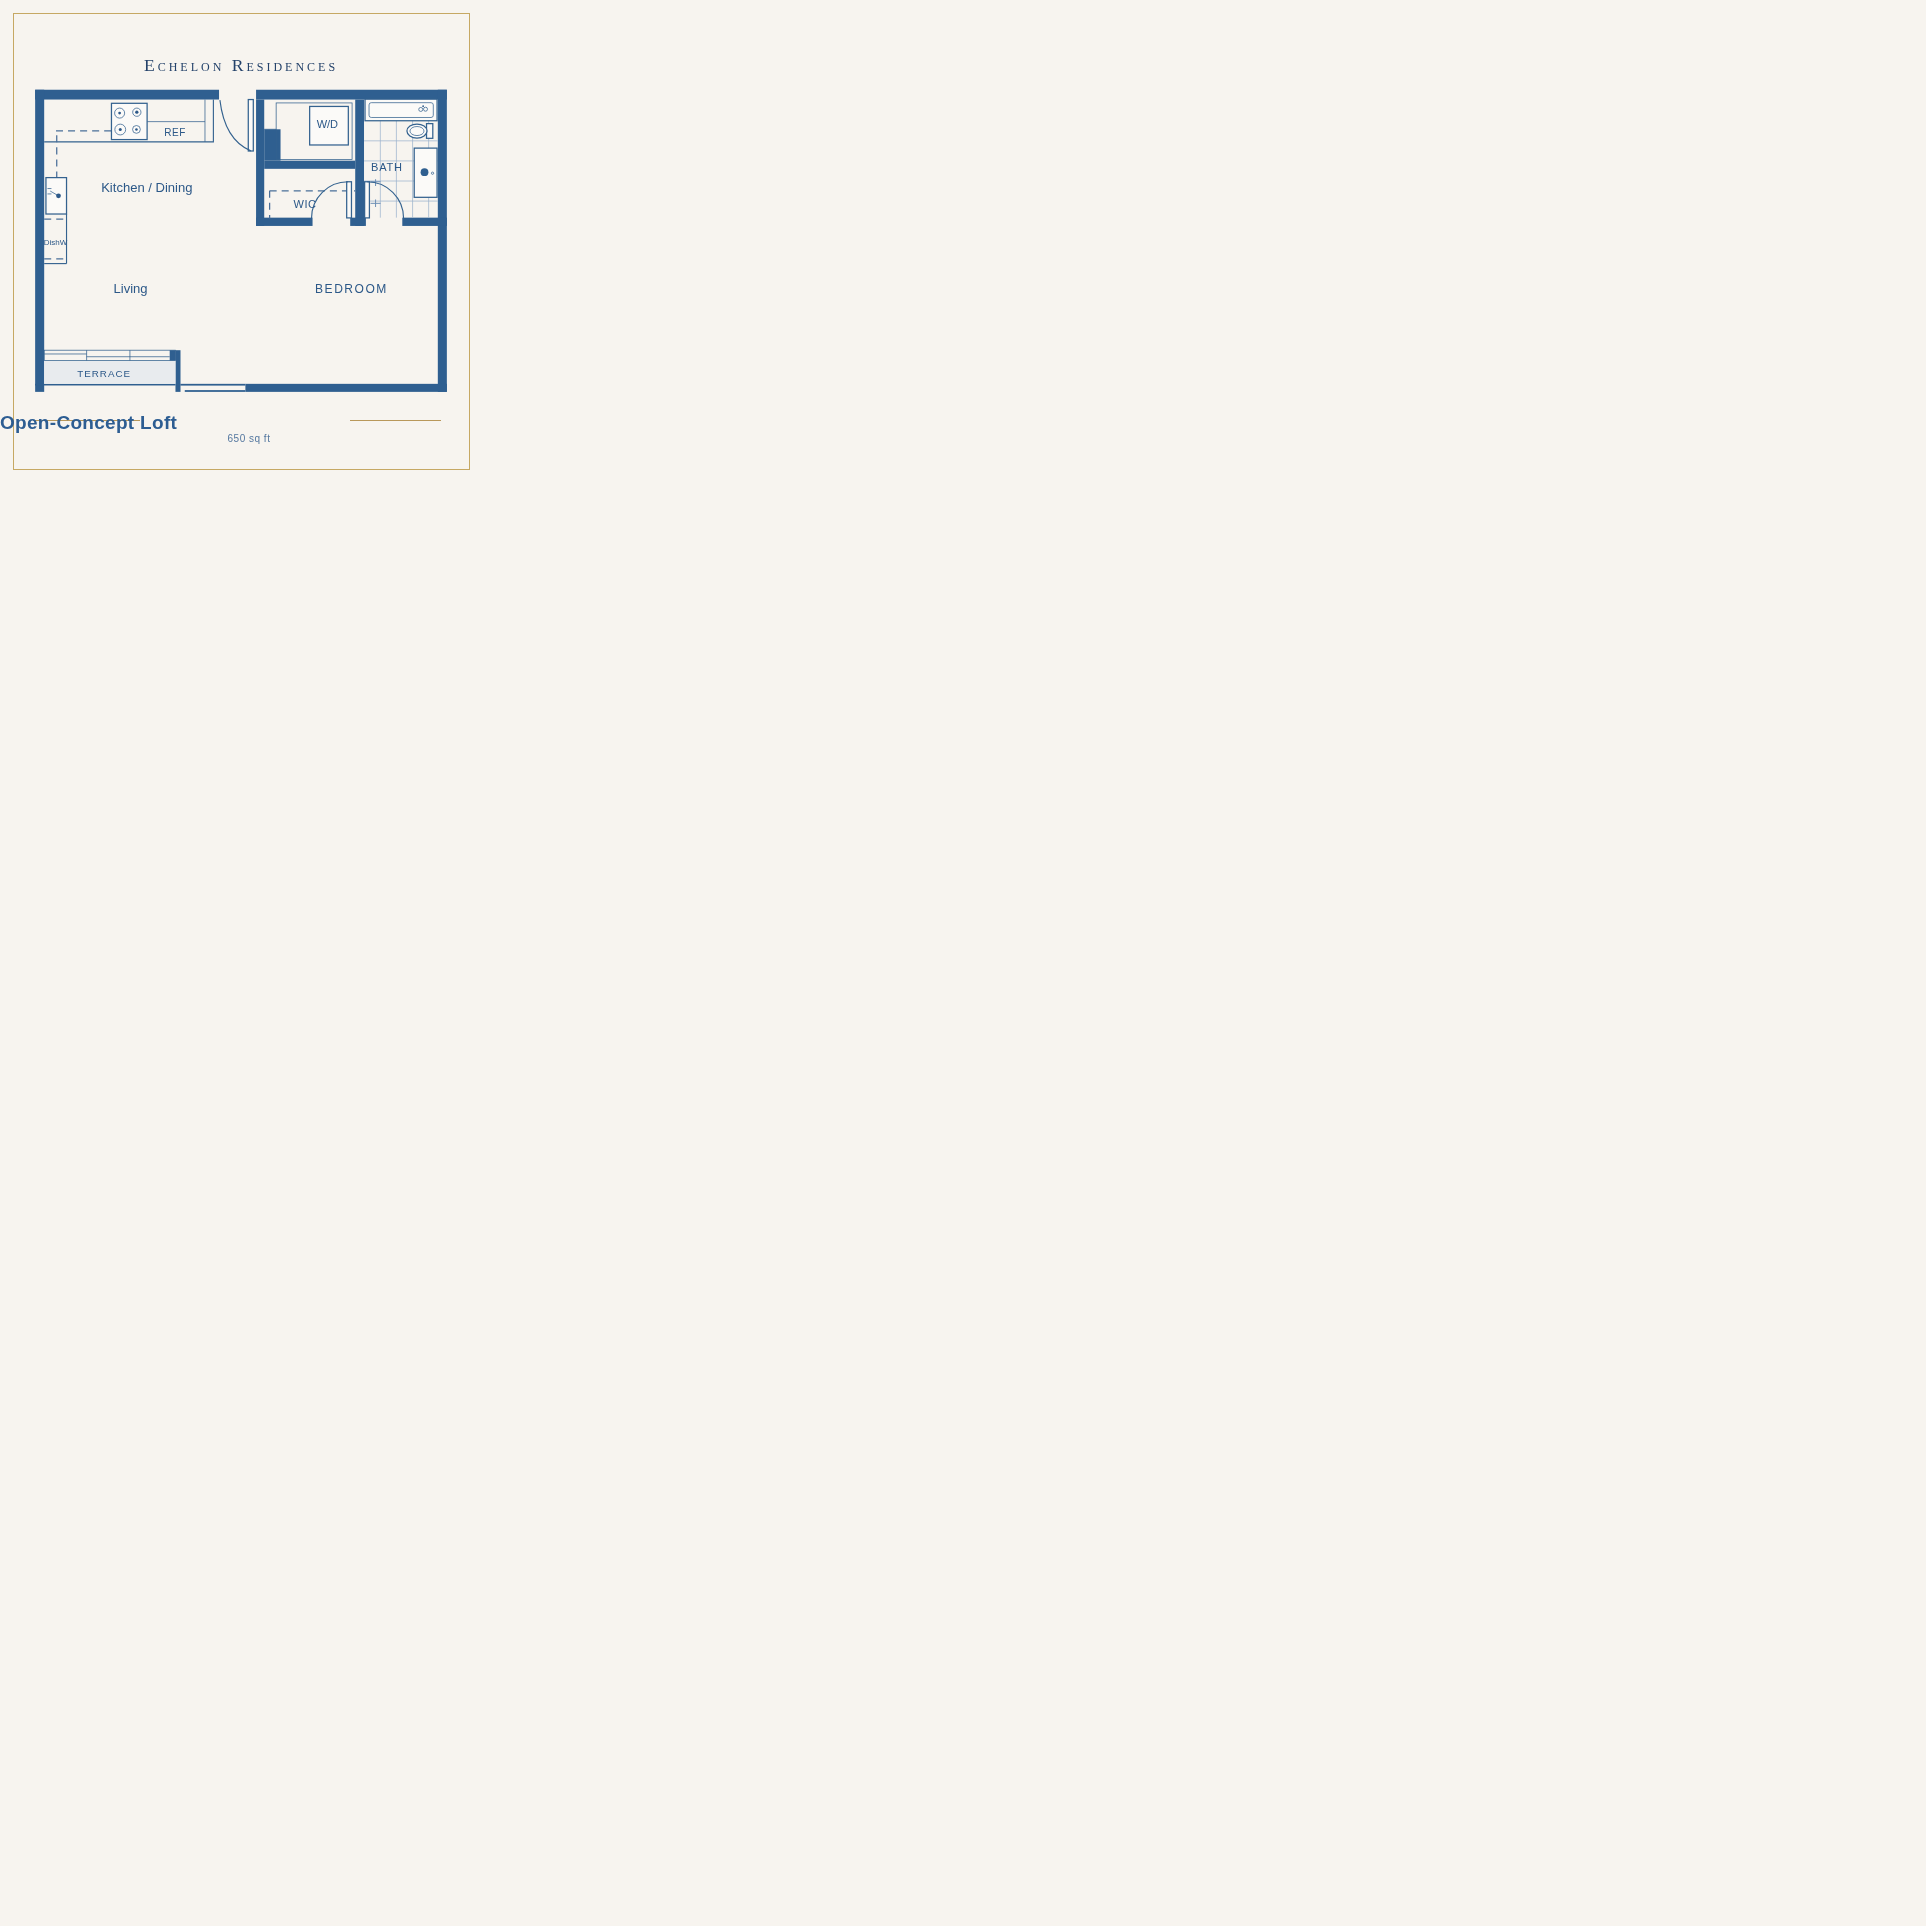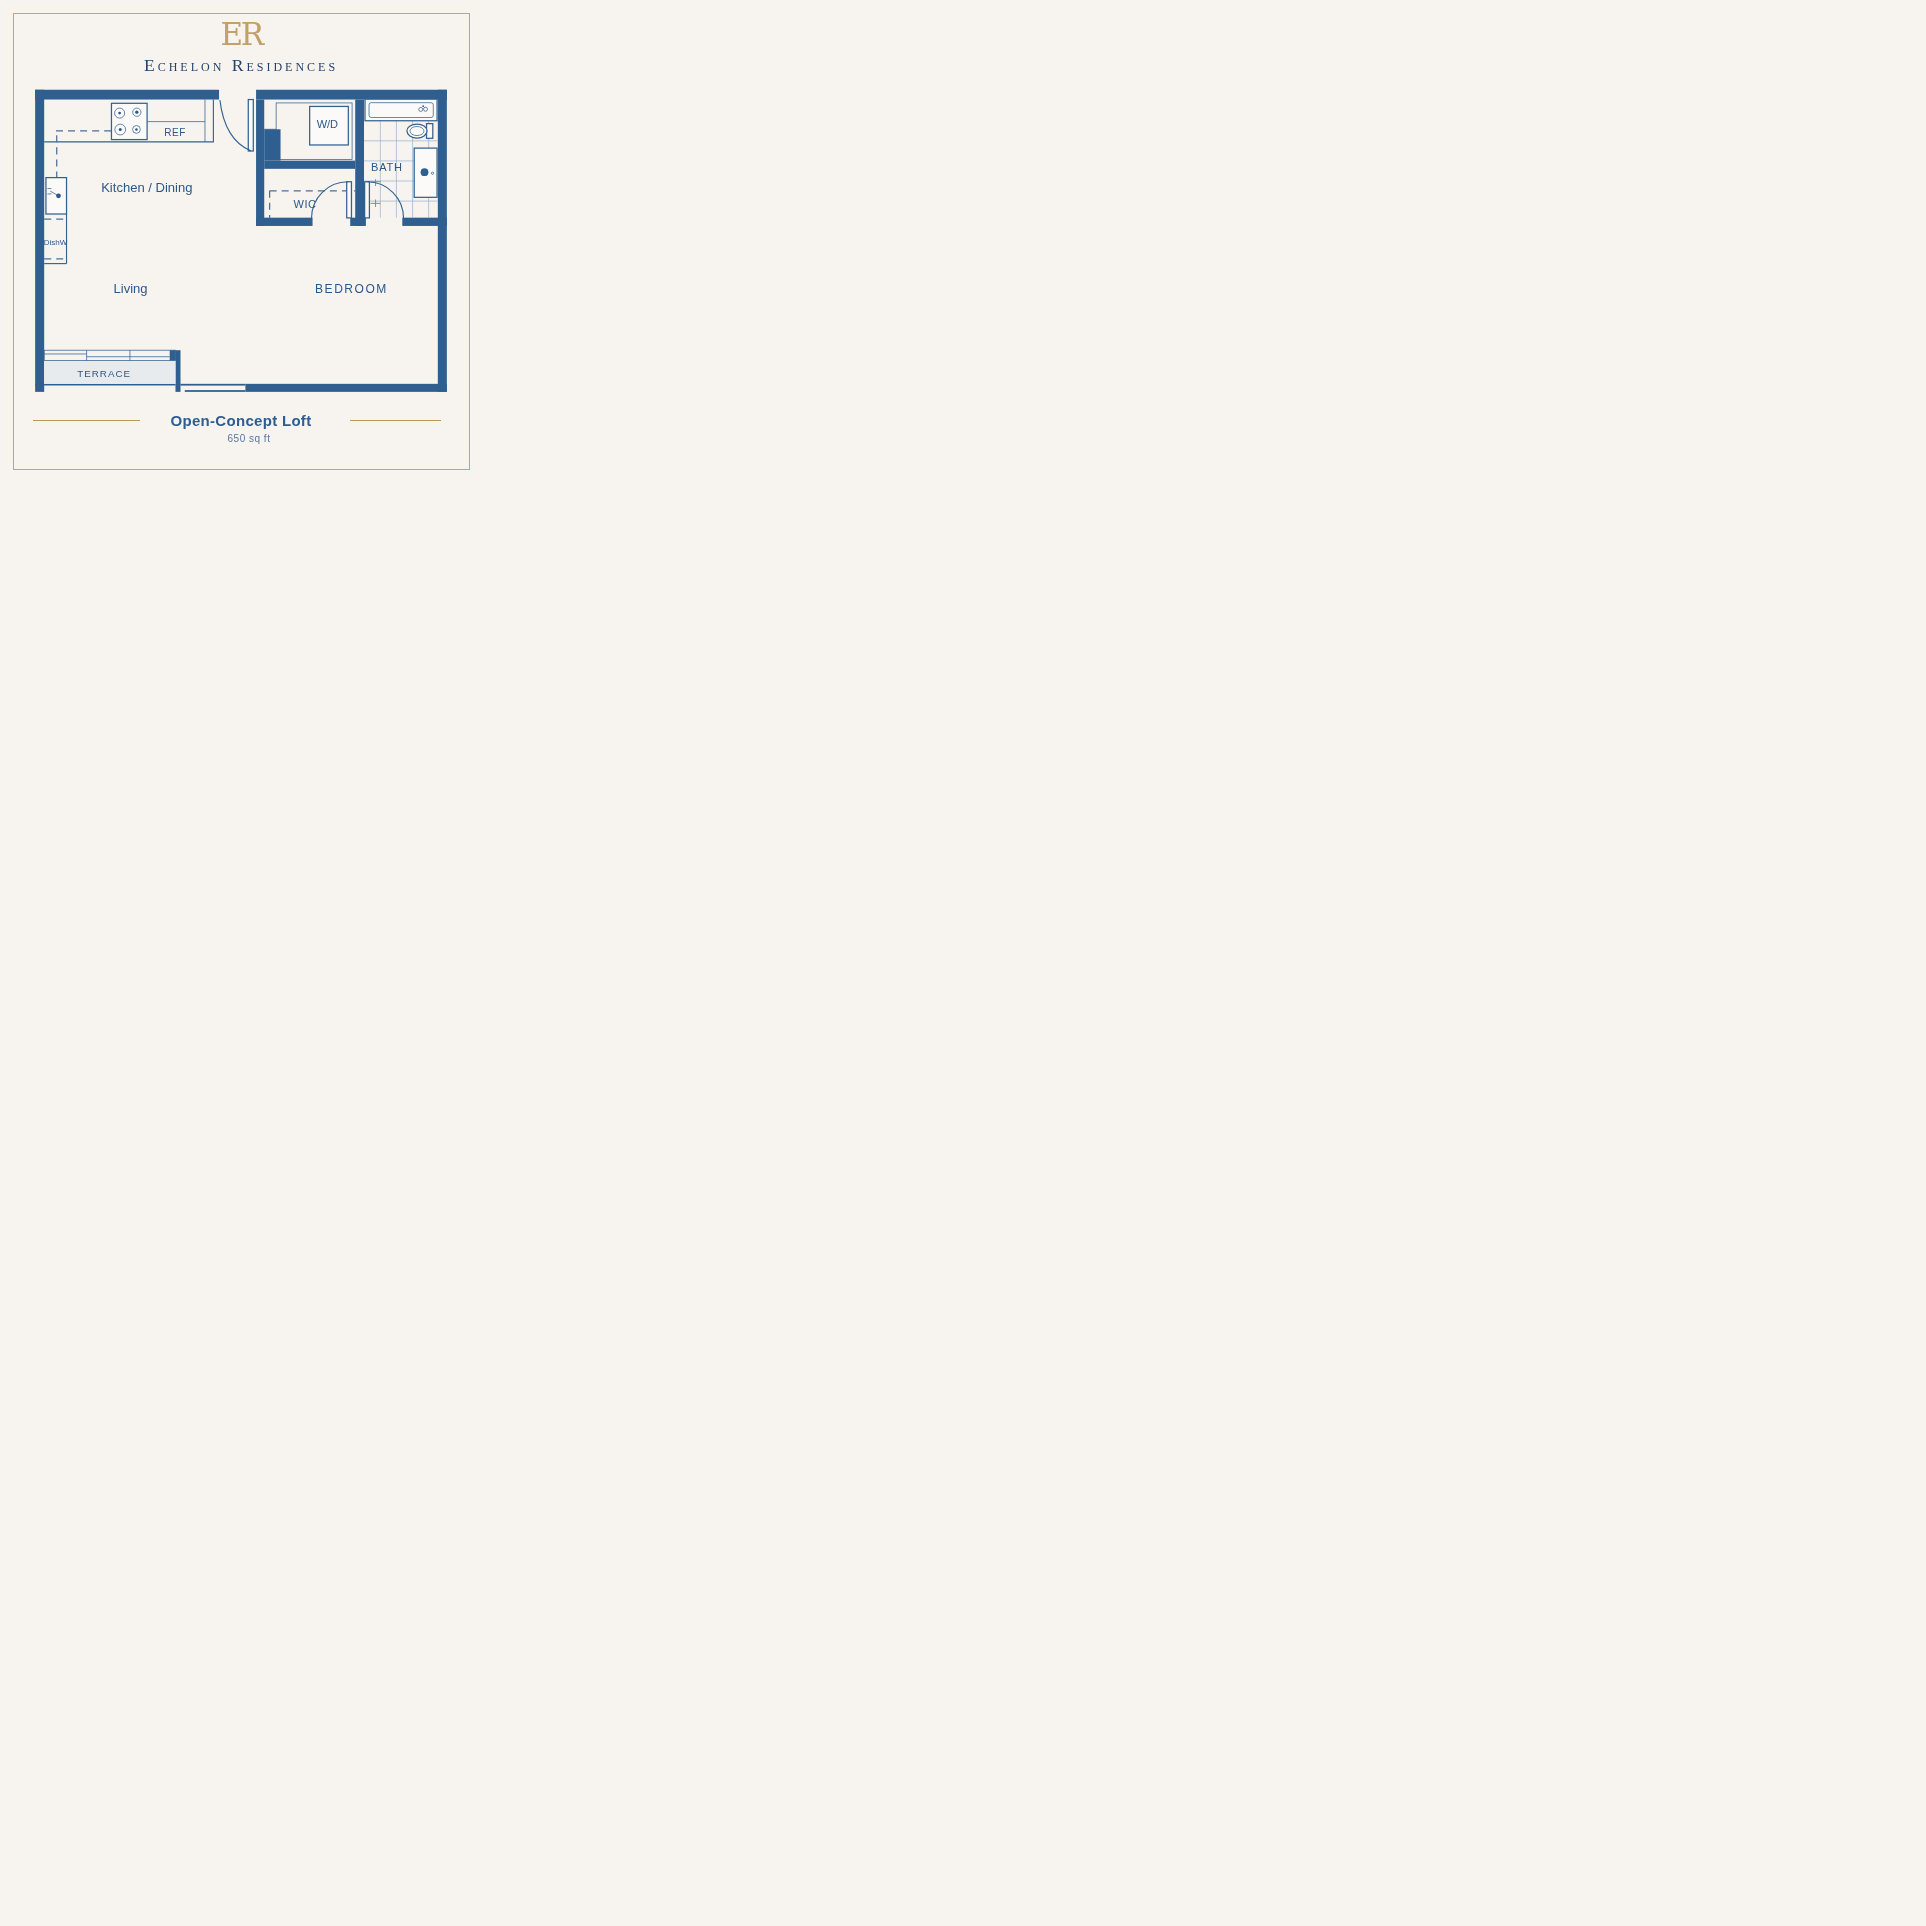--- a/index.html
+++ b/index.html
@@ -34,22 +34,21 @@
     font-family:Liberation Serif, serif;
     font-variant:small-caps;
     font-size:17.6px;line-height:1;
     letter-spacing:3px;
     color:#24426a;
   }
   .plan-svg{position:absolute;left:0;top:0;width:482px;height:482px;}
 
   .footer-title{
     position:absolute;top:412px;left:0;width:100%;
-    text-align:center;
-    font-size:15px;font-weight:700;
+    font-size:19px;font-weight:700;
     color:#2d5d92;letter-spacing:0.3px;
   }
   .footer-area{
     position:absolute;top:433px;left:8px;width:100%;
     text-align:center;
     font-size:10px;color:#54779f;letter-spacing:0.5px;
   }
   .gold-line{
     position:absolute;top:420px;height:1px;background:#b9985a;
   }
@@ -64,21 +63,20 @@
   .fix{stroke:#34628f;stroke-width:10;fill:#fbfaf8;}
   .dash{stroke:#4a6f99;stroke-width:10;fill:none;stroke-dasharray:56 40;}
   .lbl{fill:#2c5888;font-family:"Liberation Sans",sans-serif;}
 </style>
 </head>
 <body>
 
 <div class="page">
   <div class="frame"></div>
 
-  <div class="logo">ER</div>
   <div class="brand">Echelon Residences</div>
 
   <svg class="plan-svg" viewBox="0 0 3840 3840">
 
     <g>
       <rect class="wall" x="280" y="715" width="1465" height="78"></rect>
       <rect class="wall" x="2040" y="715" width="1520" height="78"></rect>
       <rect class="wall" x="280" y="715" width="72" height="2407"></rect>
       <rect class="wall" x="3488" y="715" width="72" height="2407"></rect>
       <rect class="wall" x="1955" y="3058" width="1605" height="64"></rect>

